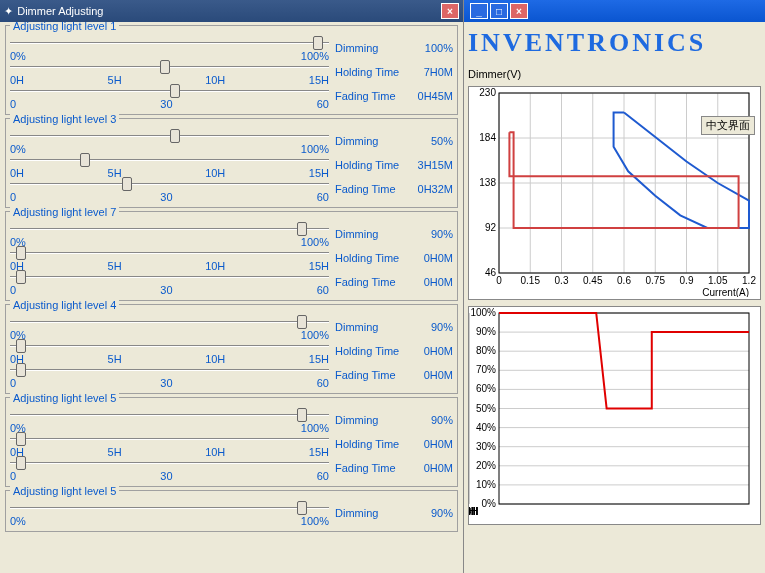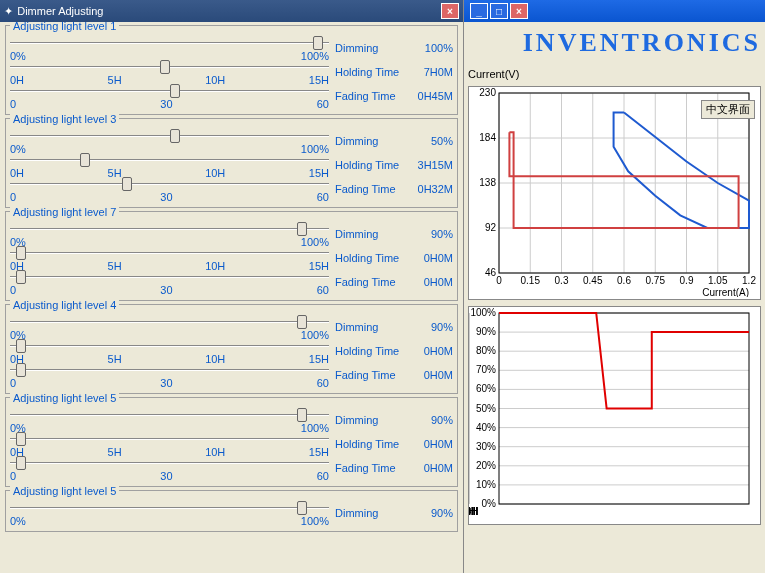--- a/index.html
+++ b/index.html
@@ -18,24 +18,24 @@
 .level-row{display:flex;align-items:center;margin-top:-6px;margin-bottom:2px}
 .slider-wrap{flex:1;display:flex;flex-direction:column;margin-right:6px}
 .slider{height:16px;position:relative;background:transparent}
 .slider .track{position:absolute;top:8px;left:0;right:0;height:2px;background:#fff;border-top:1px solid #888}
 .slider .thumb{position:absolute;top:2px;width:10px;height:14px;background:#e8e4d8;border:1px solid #666;border-radius:2px}
 .scale{display:flex;justify-content:space-between;color:#0a5acc}
 .kv{width:118px;color:#0a5acc;display:flex}
 .kv .lbl{flex:1}
 .kv .val{width:40px;text-align:right}
 .right-body{padding:4px;display:flex;flex-direction:column;gap:6px}
-.logo{font-family:"Georgia",serif;font-weight:bold;font-size:26px;letter-spacing:3px;color:#1e6ae0;text-align:right;margin:2px 0 4px}
+.logo{font-family:"Georgia",serif;font-weight:bold;font-size:26px;letter-spacing:3px;color:#1e6ae0;text-align:left;margin:2px 0 4px}
 .chart-box{border:1px solid #888;background:#fff}
 .axis-lbl{color:#000}
-.lang-btn{position:absolute;right:10px;top:100px;background:#ece9d8;border:1px solid #888;padding:1px 4px}
+.lang-btn{position:absolute;right:10px;top:116px;background:#ece9d8;border:1px solid #888;padding:1px 4px}
 svg text{font-size:10px}
 </style>
 </head>
 <body>
 
 <div class="window left-win">
   <div class="titlebar">
     <span>✦</span>
     <span class="title">Dimmer Adjusting</span>
     <span class="tb-btn">×</span>
@@ -308,21 +308,21 @@
 <div class="window right-win" style="position:relative">
   <div class="titlebar blue">
     <span class="tb-btn tb-min">_</span>
     <span class="tb-btn tb-max">□</span>
     <span class="tb-btn">×</span>
   </div>
   <div class="right-body">
     <div class="logo">INVENTRONICS</div>
     <button class="lang-btn">中文界面</button>
     <div style="display:flex;gap:2px">
-      <span class="axis-lbl">Current(V)</span>
+      <span class="axis-lbl">Dimmer(V)</span>
     </div>
     <div class="chart-box">
       <svg id="chart1" width="288" height="210">
           <line x1="30" y1="186" x2="280" y2="186" stroke="#ccc"></line>
           <text x="27" y="189" text-anchor="end">46</text>
           <line x1="30" y1="141" x2="280" y2="141" stroke="#ccc"></line>
           <text x="27" y="144" text-anchor="end">92</text>
           <line x1="30" y1="96" x2="280" y2="96" stroke="#ccc"></line>
           <text x="27" y="99" text-anchor="end">138</text>
           <line x1="30" y1="51" x2="280" y2="51" stroke="#ccc"></line>

